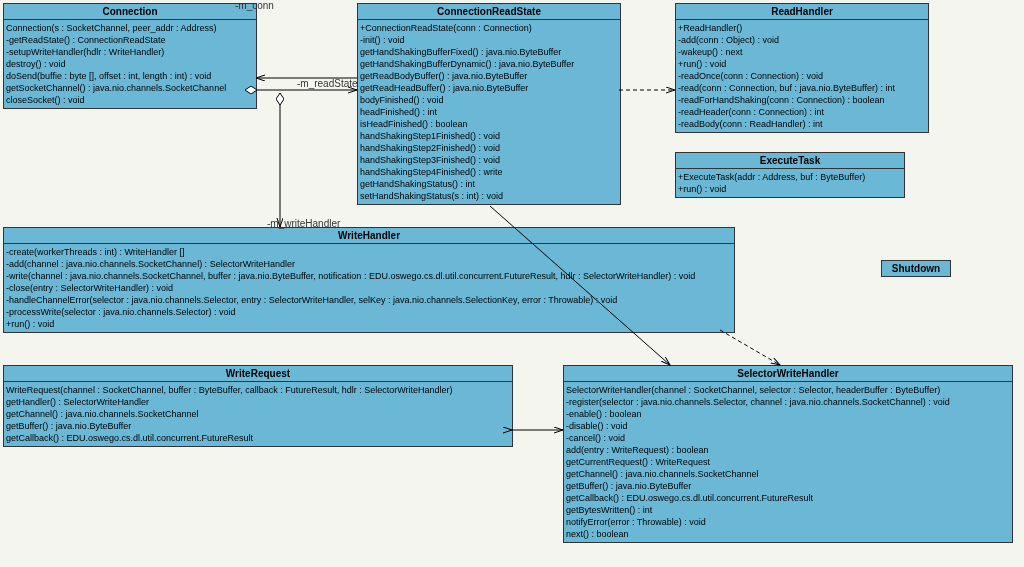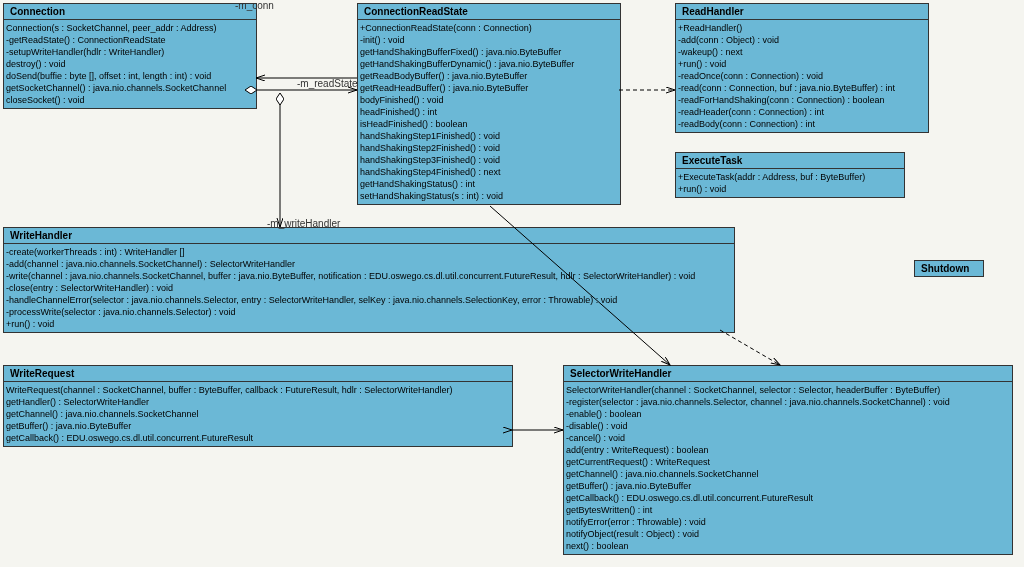--- a/index.html
+++ b/index.html
@@ -1,17 +1,17 @@
 <!DOCTYPE html>
 <html><head>
 <meta charset="utf-8">
 <style>
 body{margin:0;padding:0;background:#f5f5f0;font-family:Arial,sans-serif;font-size:9px;position:relative;width:1024px;height:567px;overflow:hidden}
 .class-box{position:absolute;background:#6bb8d6;border:1px solid #333;display:flex;flex-direction:column}
-.class-title{text-align:left;font-weight:bold;padding:2px 6px;border-bottom:1px solid #333;font-size:10px}
+.class-title{text-align:center;font-weight:bold;padding:2px 6px;border-bottom:1px solid #333;font-size:10px}
 .class-body{padding:2px 2px;display:flex;flex-direction:column}
 .class-body span{line-height:12px;white-space:nowrap}
 svg{position:absolute;top:0;left:0;pointer-events:none}
 .label{position:absolute;font-size:10px;color:#333;background:transparent}
 </style>
 </head>
 <body>
 
 <div class="class-box" style="left:3px;top:3px;width:252px">
   <div class="class-title">Connection</div>
@@ -34,38 +34,38 @@
     <span>getHandShakingBufferFixed() : java.nio.ByteBuffer</span>
     <span>getHandShakingBufferDynamic() : java.nio.ByteBuffer</span>
     <span>getReadBodyBuffer() : java.nio.ByteBuffer</span>
     <span>getReadHeadBuffer() : java.nio.ByteBuffer</span>
     <span>bodyFinished() : void</span>
     <span>headFinished() : int</span>
     <span>isHeadFinished() : boolean</span>
     <span>handShakingStep1Finished() : void</span>
     <span>handShakingStep2Finished() : void</span>
     <span>handShakingStep3Finished() : void</span>
-    <span>handShakingStep4Finished() : next</span>
+    <span>handShakingStep4Finished() : write</span>
     <span>getHandShakingStatus() : int</span>
     <span>setHandShakingStatus(s : int) : void</span>
   </div>
 </div>
 
 <div class="class-box" style="left:675px;top:3px;width:252px">
   <div class="class-title">ReadHandler</div>
   <div class="class-body">
     <span>+ReadHandler()</span>
     <span>-add(conn : Object) : void</span>
     <span>-wakeup() : next</span>
     <span>+run() : void</span>
     <span>-readOnce(conn : Connection) : void</span>
     <span>-read(conn : Connection, buf : java.nio.ByteBuffer) : int</span>
     <span>-readForHandShaking(conn : Connection) : boolean</span>
     <span>-readHeader(conn : Connection) : int</span>
-    <span>-readBody(conn : Connection) : int</span>
+    <span>-readBody(conn : ReadHandler) : int</span>
   </div>
 </div>
 
 <div class="class-box" style="left:675px;top:152px;width:228px">
   <div class="class-title">ExecuteTask</div>
   <div class="class-body">
     <span>+ExecuteTask(addr : Address, buf : ByteBuffer)</span>
     <span>+run() : void</span>
   </div>
 </div>
@@ -76,21 +76,21 @@
     <span>-create(workerThreads : int) : WriteHandler []</span>
     <span>-add(channel : java.nio.channels.SocketChannel) : SelectorWriteHandler</span>
     <span>-write(channel : java.nio.channels.SocketChannel, buffer : java.nio.ByteBuffer, notification : EDU.oswego.cs.dl.util.concurrent.FutureResult, hdlr : SelectorWriteHandler) : void</span>
     <span>-close(entry : SelectorWriteHandler) : void</span>
     <span>-handleChannelError(selector : java.nio.channels.Selector, entry : SelectorWriteHandler, selKey : java.nio.channels.SelectionKey, error : Throwable) : void</span>
     <span>-processWrite(selector : java.nio.channels.Selector) : void</span>
     <span>+run() : void</span>
   </div>
 </div>
 
-<div class="class-box" style="left:914px;top:260px;width:68px">
+<div class="class-box" style="left:881px;top:260px;width:68px">
   <div class="class-title" style="border-bottom:none">Shutdown</div>
 </div>
 
 <div class="class-box" style="left:3px;top:365px;width:508px">
   <div class="class-title">WriteRequest</div>
   <div class="class-body">
     <span>WriteRequest(channel : SocketChannel, buffer : ByteBuffer, callback : FutureResult, hdlr : SelectorWriteHandler)</span>
     <span>getHandler() : SelectorWriteHandler</span>
     <span>getChannel() : java.nio.channels.SocketChannel</span>
     <span>getBuffer() : java.nio.ByteBuffer</span>
@@ -106,21 +106,20 @@
     <span>-enable() : boolean</span>
     <span>-disable() : void</span>
     <span>-cancel() : void</span>
     <span>add(entry : WriteRequest) : boolean</span>
     <span>getCurrentRequest() : WriteRequest</span>
     <span>getChannel() : java.nio.channels.SocketChannel</span>
     <span>getBuffer() : java.nio.ByteBuffer</span>
     <span>getCallback() : EDU.oswego.cs.dl.util.concurrent.FutureResult</span>
     <span>getBytesWritten() : int</span>
     <span>notifyError(error : Throwable) : void</span>
-    <span>notifyObject(result : Object) : void</span>
     <span>next() : boolean</span>
   </div>
 </div>
 
 <div class="label" style="left:235px;top:0px">-m_conn</div>
 <div class="label" style="left:297px;top:78px">-m_readState</div>
 <div class="label" style="left:267px;top:218px">-m_writeHandler</div>
 
 <svg width="1024" height="567">
   <defs>

